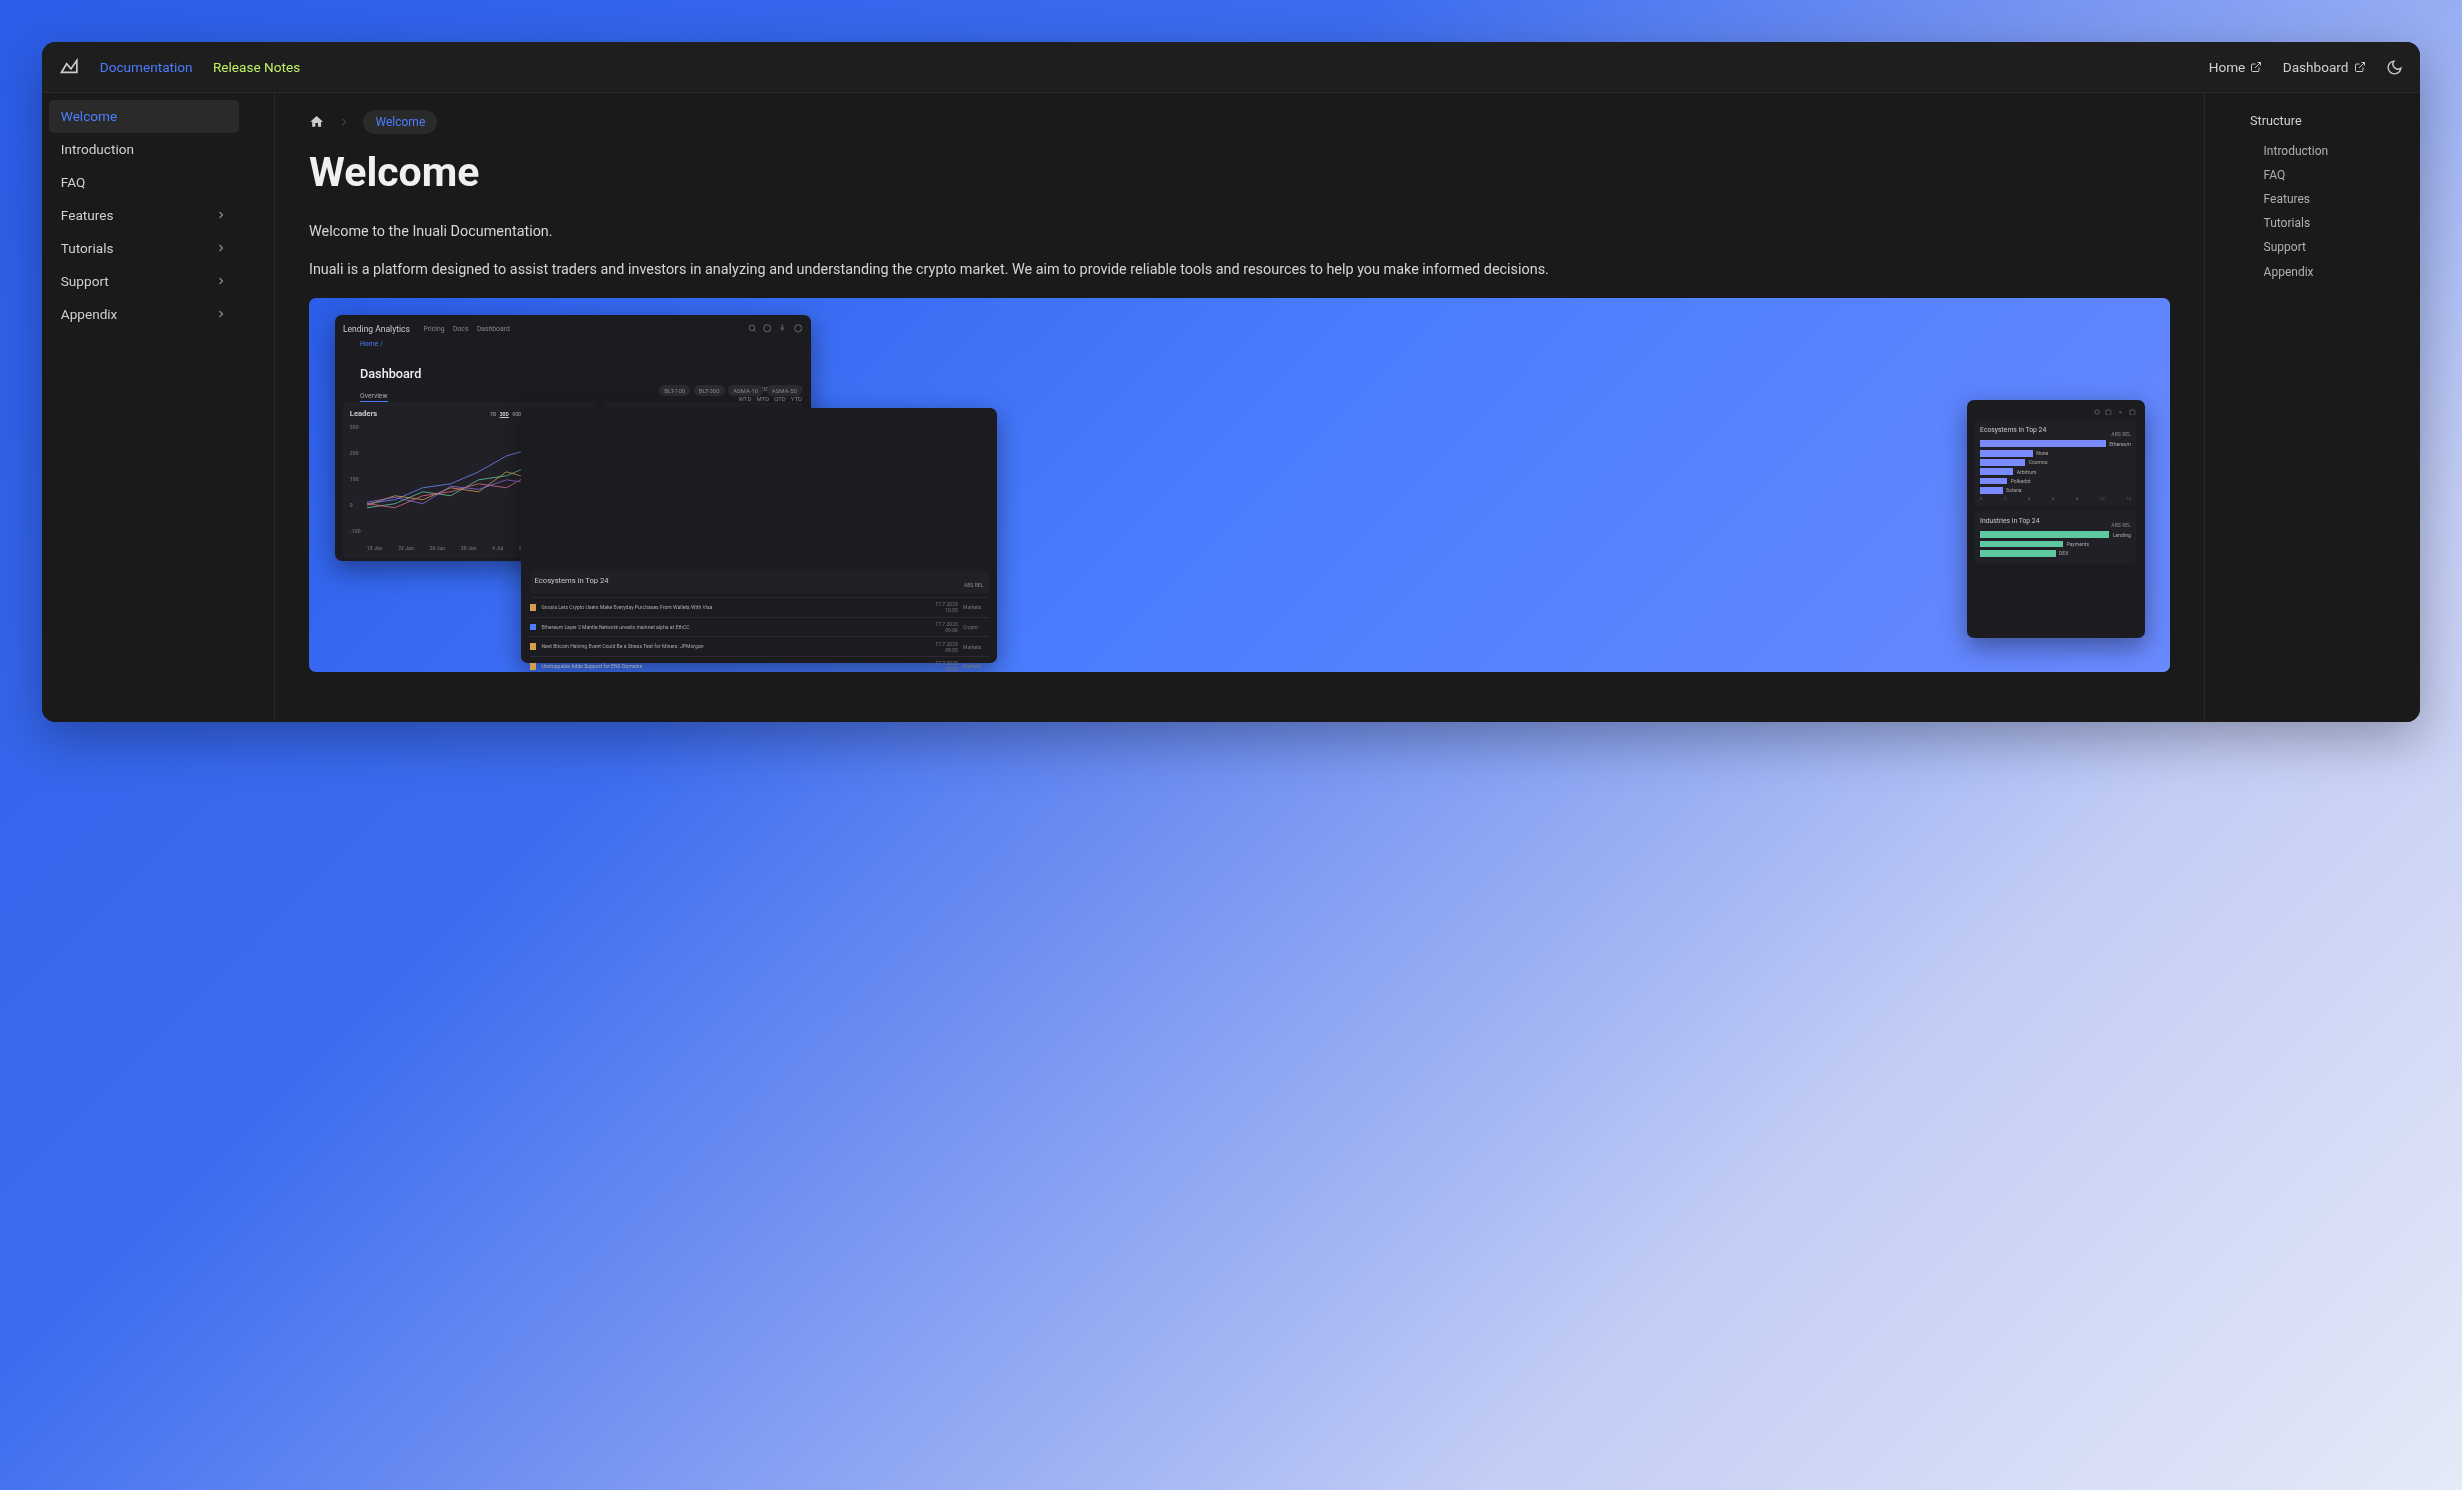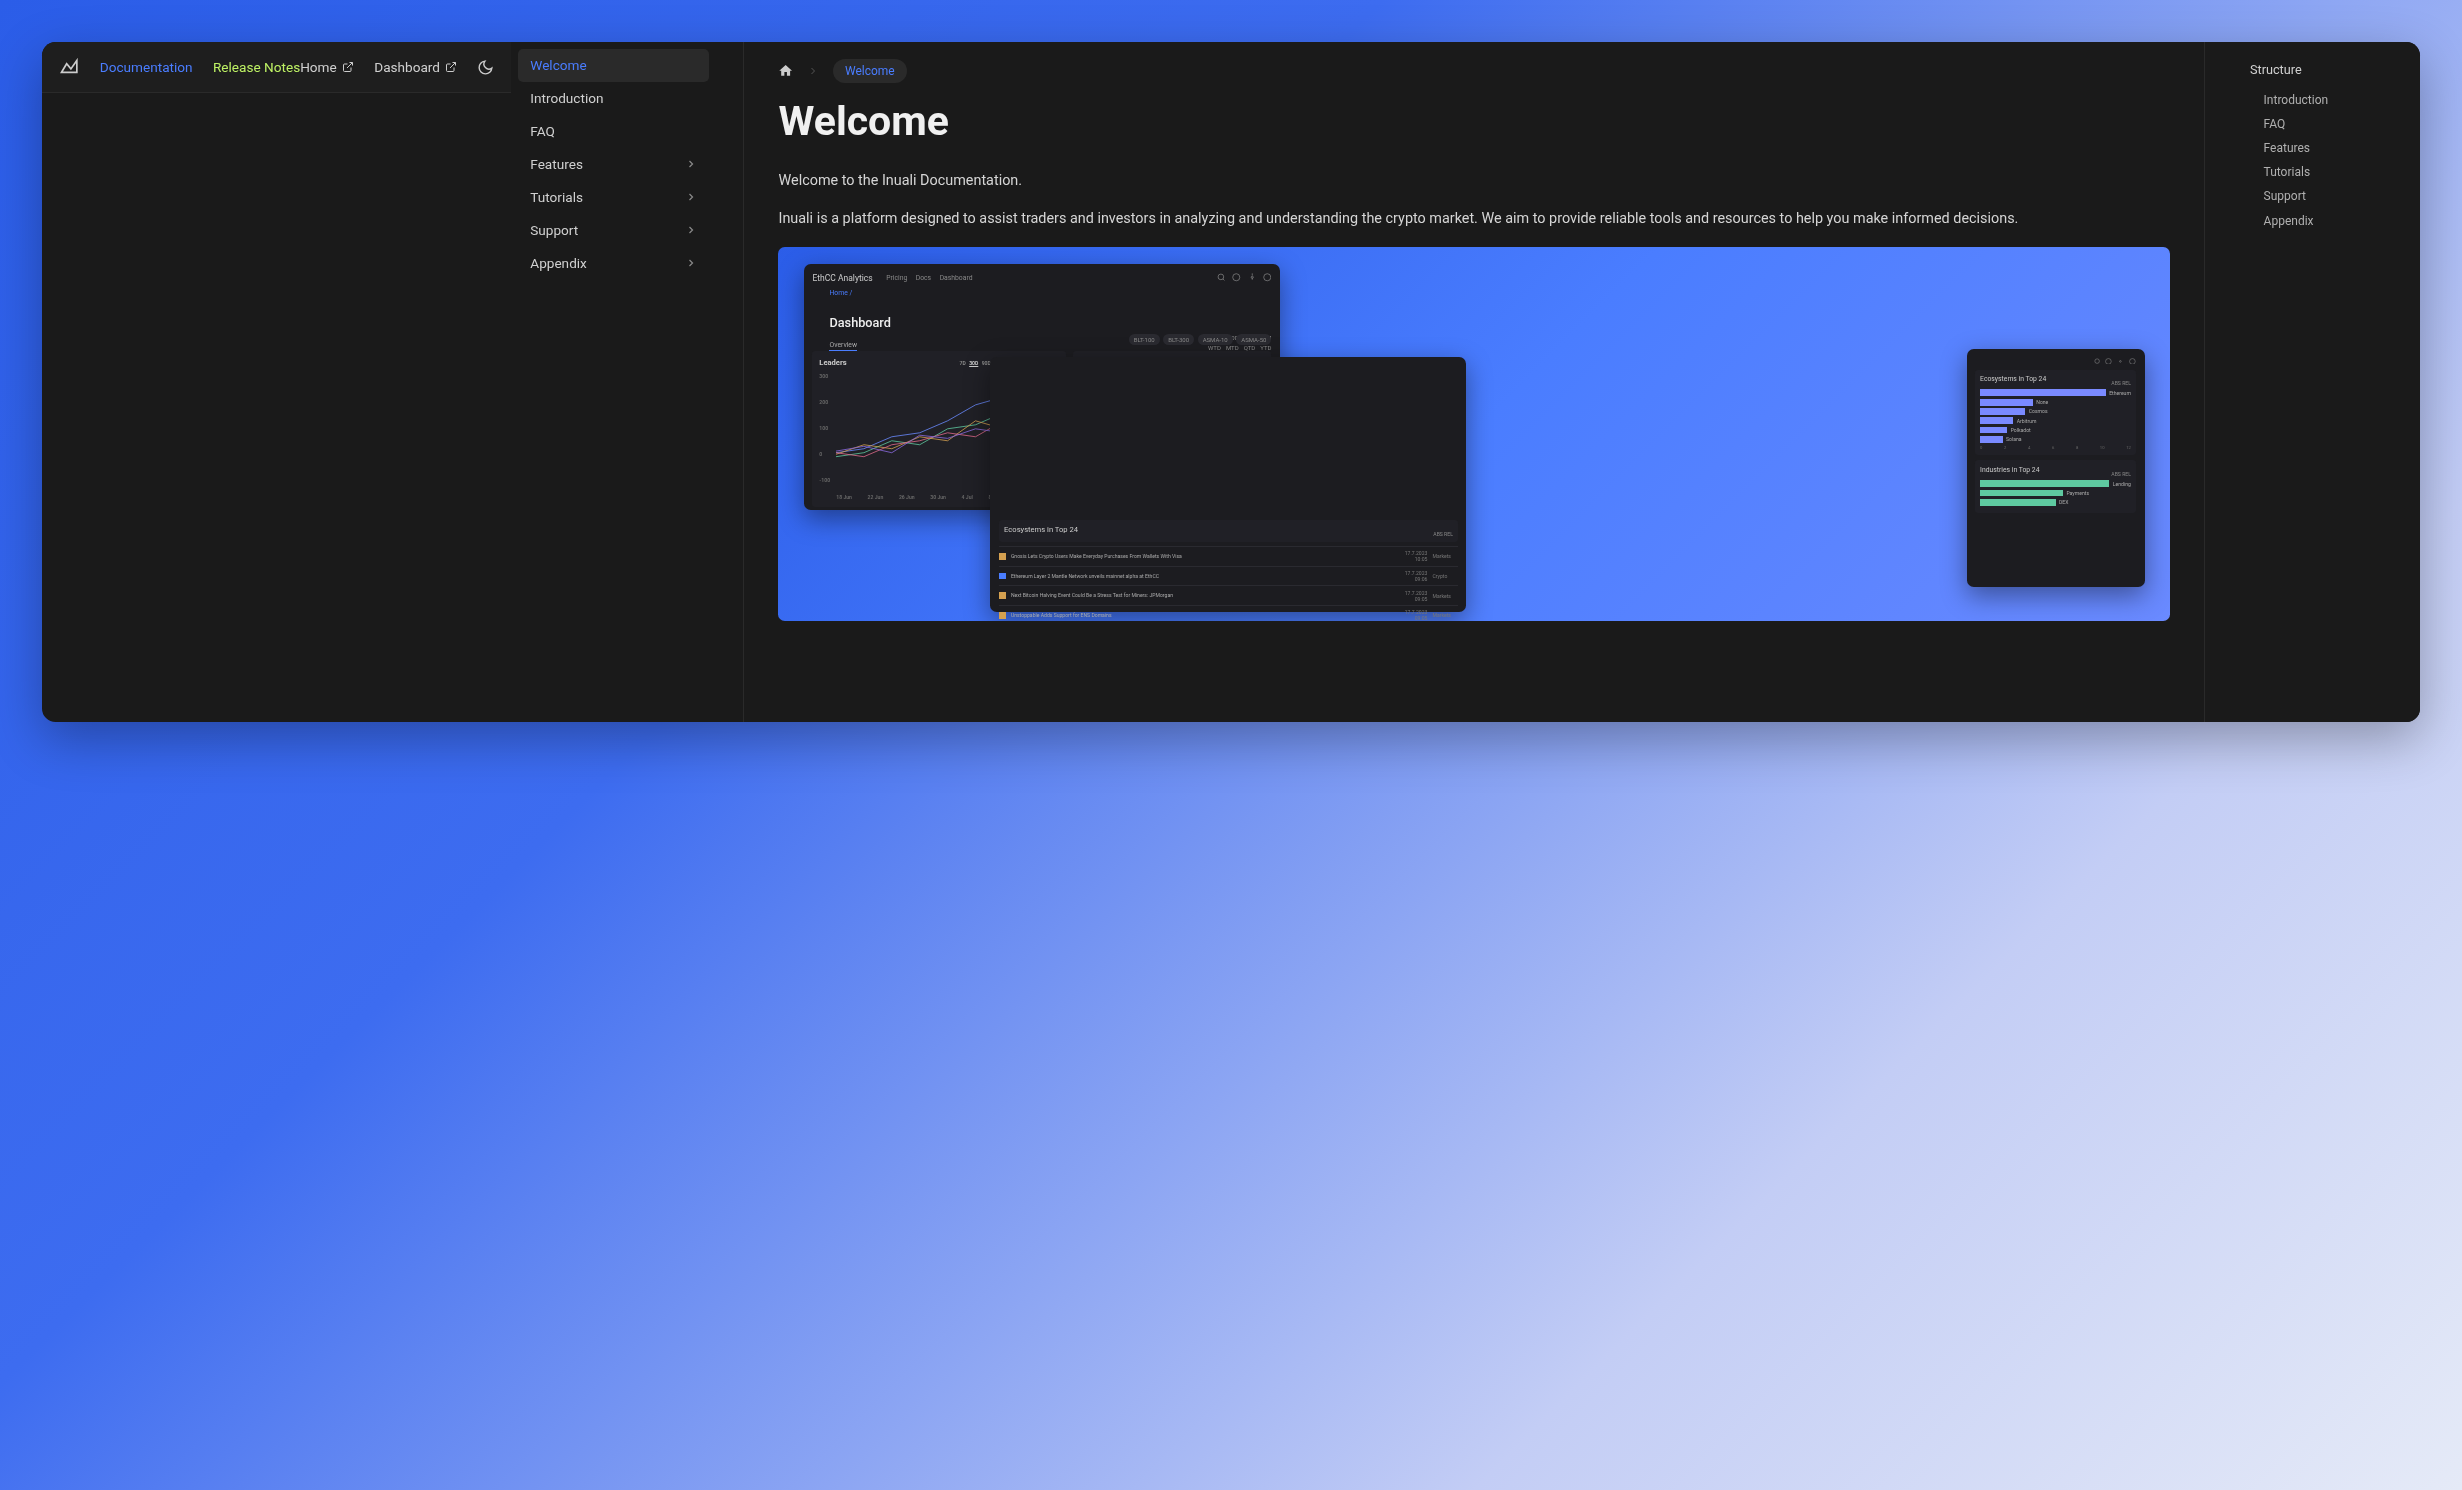--- a/index.html
+++ b/index.html
@@ -9,21 +9,21 @@
   min-height: 100vh;
   padding: 42px;
 }
 .window {
   background: #1a1a1a;
   border-radius: 13.6px;
   overflow: hidden;
   box-shadow: 0 17px 51px rgba(0,0,0,0.3);
   height: 680px;
   display: flex;
-  flex-direction: row;
+  flex-direction: column;
 }
 .header {
   display: flex;
   align-items: center;
   padding: 0 17px;
   height: 51px;
   background: #1e1e1e;
   border-bottom: 0.8px solid #2a2a2a;
 }
 .logo { width: 20.4px; height: 20.4px; margin-right: 20.4px; }
@@ -211,21 +211,21 @@
       </div>
       <h1 class="page-title">Welcome</h1>
       <p class="page-text">Welcome to the Inuali Documentation.</p>
       <p class="page-text">Inuali is a platform designed to assist traders and investors in analyzing and understanding the crypto market. We aim to provide reliable tools and resources to help you make informed decisions.</p>
 
       <div class="hero-image">
 
         <div class="mock-window mock1">
           <div class="mock-header">
             <div style="display:flex; gap:13.6px; align-items:center;">
-              <span class="mock-title">EthCC Analytics</span>
+              <span class="mock-title">Lending Analytics</span>
               <div class="mock-nav">
                 <span>Pricing</span>
                 <span>Docs</span>
                 <span>Dashboard</span>
               </div>
             </div>
             <div style="display:flex; gap:6.8px;">
               <svg width="8.5" height="8.5" viewBox="0 0 24 24" fill="none" stroke="#888" stroke-width="2">
                   <circle cx="11" cy="11" r="8"></circle>
                   <line x1="21" y1="21" x2="16.65" y2="16.65"></line>

